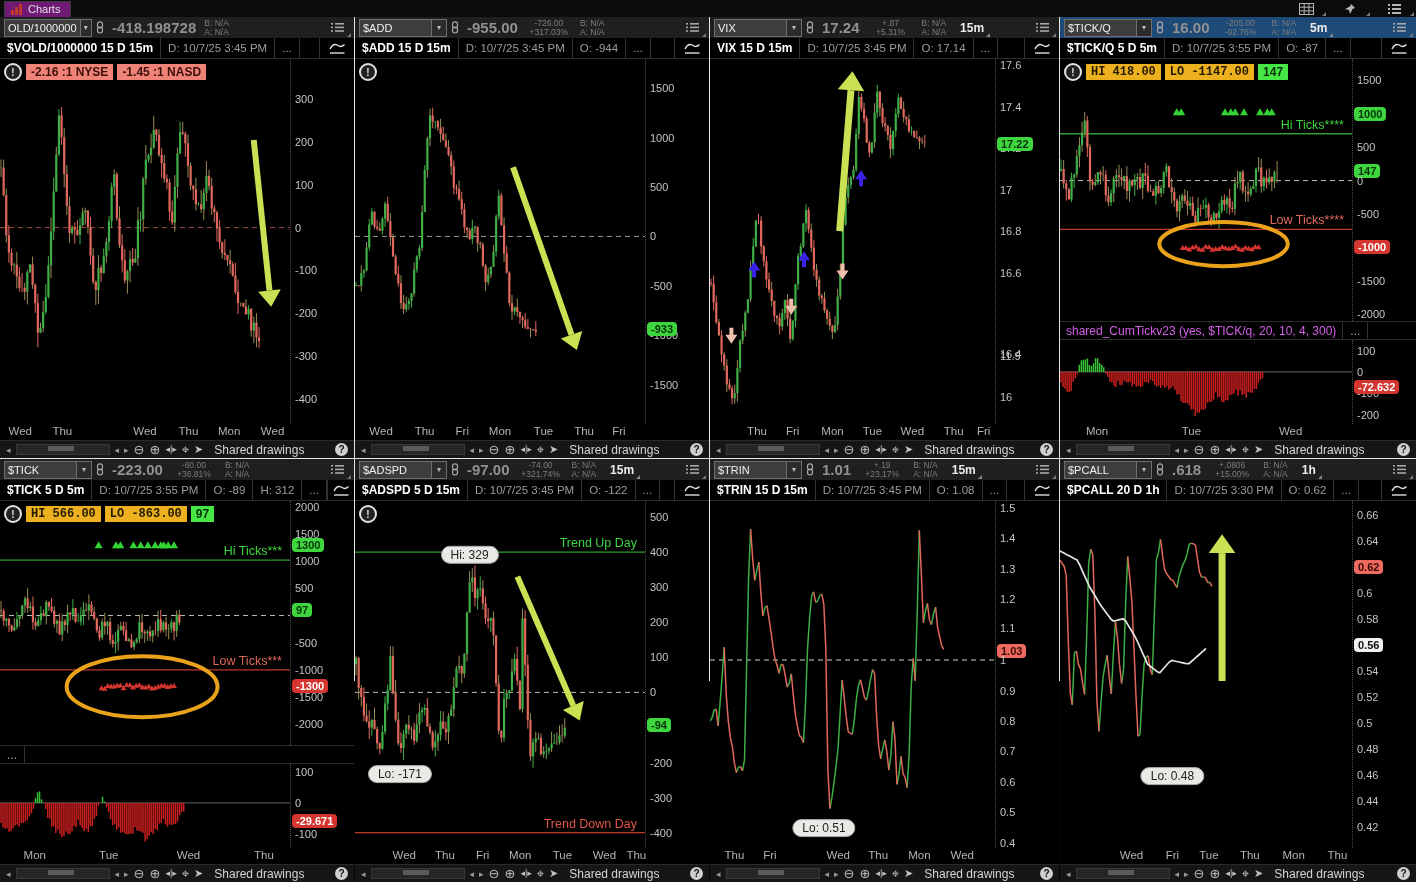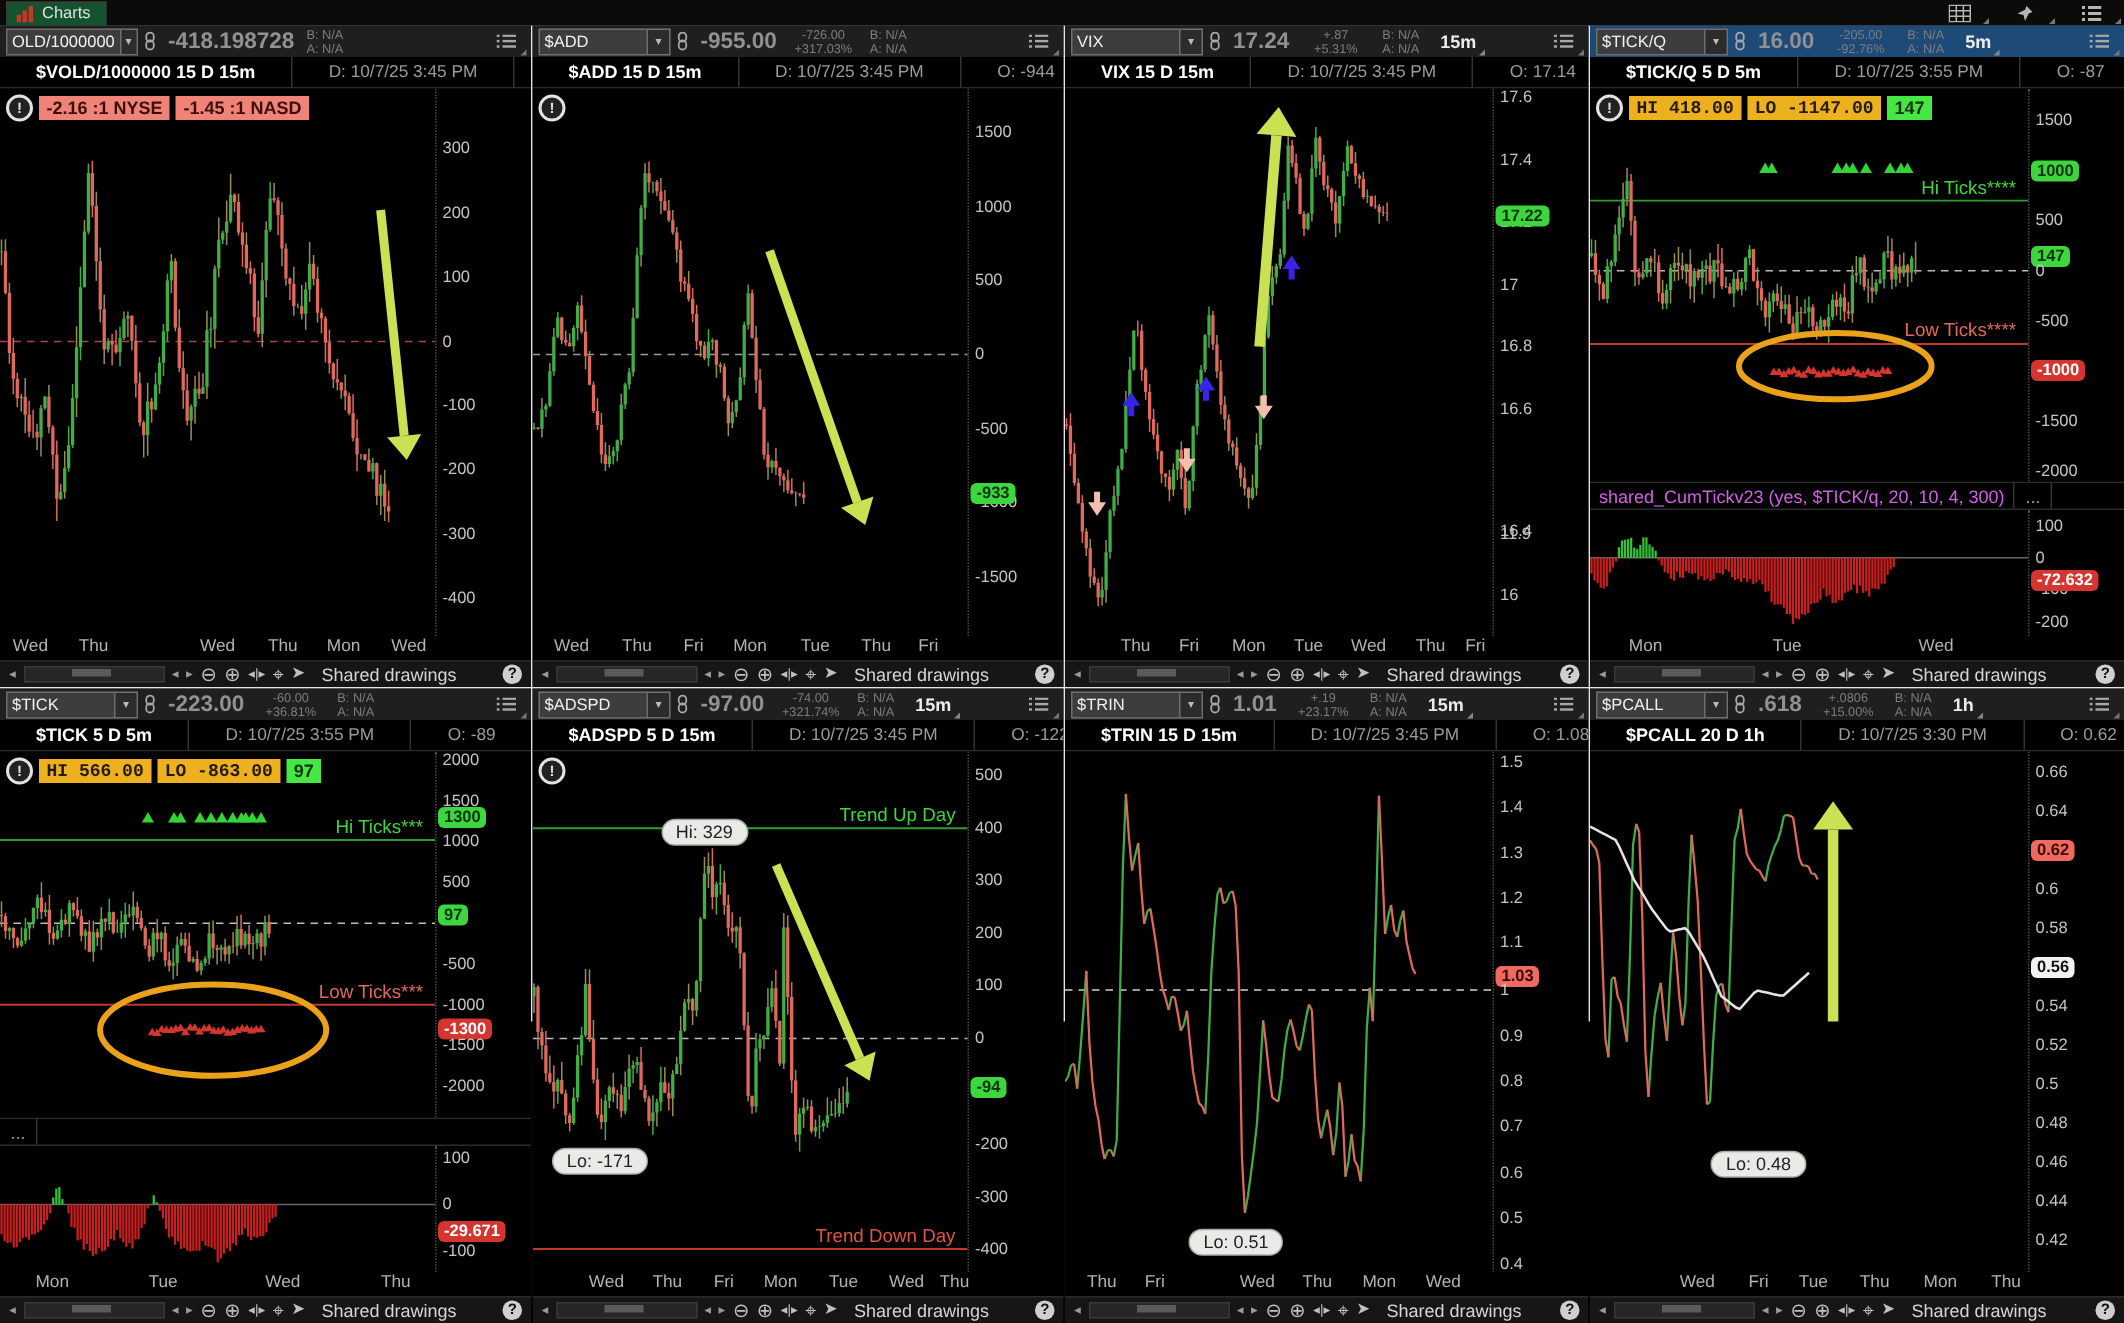--- a/index.html
+++ b/index.html
@@ -1,19 +1,19 @@
 <!DOCTYPE html>
 <html><head>
 <meta charset="utf-8">
 <style>
   html,body{margin:0;padding:0;width:1416px;height:882px;overflow:hidden;background:#050505;
     font-family:"Liberation Sans","DejaVu Sans",sans-serif;-webkit-font-smoothing:antialiased;}
   
   .topbar{height:17px;background:#0b0b0b;display:flex;align-items:center;position:relative;border-bottom:1px solid #000;}
-  .tab{display:flex;align-items:center;gap:5px;background:#14532d;border:1px solid #3c3c3c;border-bottom:none;
+  .tab{display:flex;align-items:center;gap:5px;background:#701a75;border:1px solid #3c3c3c;border-bottom:none;
     height:15px;margin-left:4px;padding:0 10px 0 6px;color:#e0e0e0;font-size:11px;}
   .tb-right{margin-left:auto;display:flex;height:100%;}
   .tb-icon{width:44px;height:100%;display:flex;align-items:center;justify-content:center;color:#b5b5b5;position:relative;}
   .tb-icon:after{content:"";position:absolute;right:2px;bottom:1px;border-left:4px solid transparent;border-bottom:4px solid #777;}
   
   #grid{position:absolute;top:17px;left:0;width:1416px;height:664px;display:grid;
     grid-template-columns:354px 354px 349px 356px;grid-template-rows:441px 423px;gap:1px;background:#e5e5e5;}
   .panel{background:#000;display:flex;flex-direction:column;overflow:hidden;position:relative;}
   
   .sym-row{height:21px;flex:0 0 21px;background:#1f1f1f;display:flex;align-items:center;padding:0 2px 0 4px;gap:4px;}
@@ -27,21 +27,21 @@
   .twolines{display:flex;flex-direction:column;justify-content:center;font-size:8.5px;line-height:9px;color:#7c7c7c;white-space:nowrap;}
   .chg{margin-left:4px;min-width:46px;text-align:center;}
   .ba{margin-left:4px;}
   .tf{margin-left:10px;font-size:12px;font-weight:bold;color:#ececec;position:relative;padding-right:6px;}
   .tf:after{content:"";position:absolute;right:0;bottom:-2px;border-left:4px solid transparent;border-bottom:4px solid #888;}
   .menu-cell{margin-left:auto;width:30px;display:flex;align-items:center;justify-content:center;position:relative;height:100%;}
   .menu-cell:after{content:"";position:absolute;right:1px;bottom:1px;border-left:4px solid transparent;border-bottom:4px solid #777;}
   
   .title-row{height:20px;flex:0 0 20px;background:#000;display:flex;align-items:stretch;border-bottom:1px solid #2c2c2c;font-size:11.5px;}
   .t-cells{display:flex;align-items:stretch;}
-  .t-cell{display:flex;align-items:center;padding:0 24px;border-right:1px solid #333;color:#9c9c9c;white-space:nowrap;}
+  .t-cell{display:flex;align-items:center;padding:0 7px;border-right:1px solid #333;color:#9c9c9c;white-space:nowrap;}
   .t-cell.first{color:#fff;font-weight:bold;font-size:12px;}
   .t-style{margin-left:auto;display:flex;align-items:center;justify-content:center;width:34px;border-left:1px solid #333;color:#ddd;}
   
   .chart{position:relative;flex:1 1 auto;overflow:hidden;background:#000;}
   .chart svg{position:absolute;left:0;top:0;}
   .chart.main{}
   .chart.study{flex:0 0 84px;}
   .axis-sep{position:absolute;top:0;bottom:0;border-left:1px dotted #4a4a4a;}
   .tick{position:absolute;color:#c4c4c4;font-size:11px;transform:translateY(-50%);white-space:nowrap;}
   .pbadge{position:absolute;transform:translateY(-50%);font-size:11px;font-weight:bold;padding:1px 4px;border-radius:4px;white-space:nowrap;}

